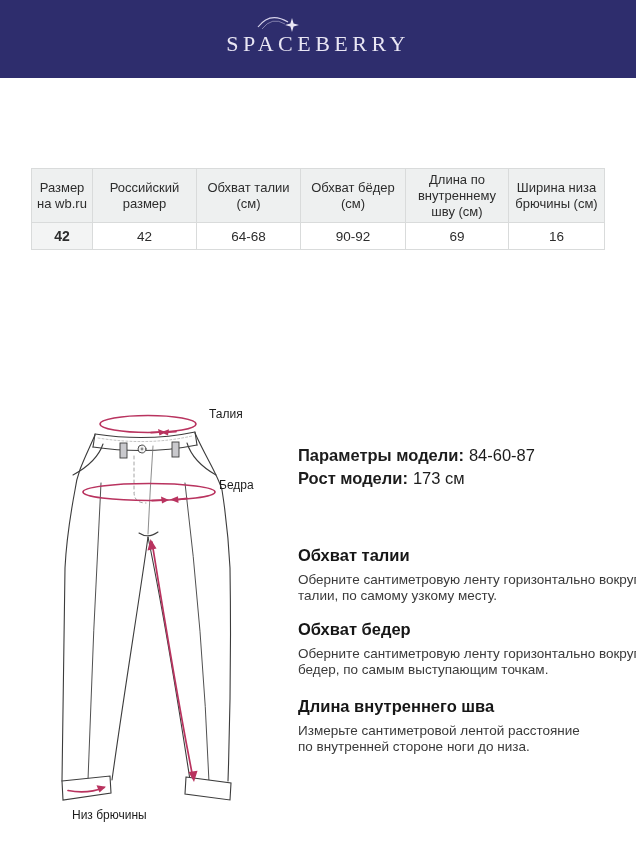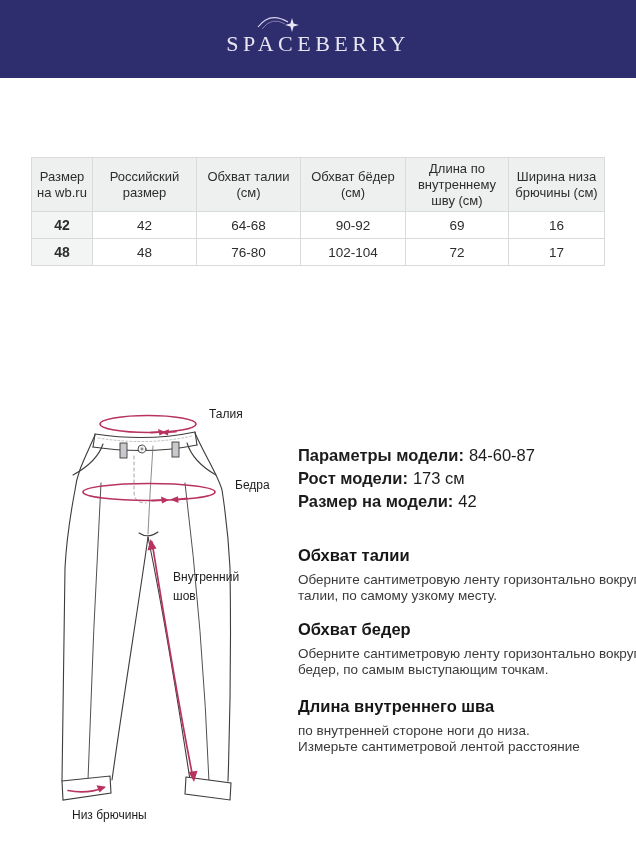--- a/index.html
+++ b/index.html
@@ -17,41 +17,41 @@
   .brand-logo{position:relative;display:flex;align-items:center;text-align:right;}
   .brand-name{
     font-family:"Liberation Serif", serif;
     font-size:22px;letter-spacing:4.5px;font-weight:400;
     color:#e9e6f4;padding-top:10px;
   }
   .star-icon{position:absolute;left:28px;top:-14px;pointer-events:none;}
 
   
   .size-table{
-    position:absolute;left:31px;top:157px;width:573px;
+    position:absolute;left:31px;top:168px;width:573px;
     border-collapse:collapse;table-layout:fixed;
   }
   .size-table th,.size-table td{
     border:1px solid #d9dbdb;text-align:center;vertical-align:middle;
     color:#2d2d2d;padding:2px 3px;box-sizing:border-box;
   }
   .size-table thead th{
     background:#eef0f0;font-weight:400;font-size:13px;line-height:16px;height:54px;
   }
   .size-table tbody td{background:#ffffff;font-size:13.5px;height:27px;}
   .size-table tbody td.size-col{background:#f3f4f4;font-weight:700;font-size:14px;}
 
   
   .diagram{position:absolute;left:35px;top:390px;width:240px;height:450px;}
   .diagram svg{position:absolute;left:0;top:0;}
   .dg-label{
     position:absolute;font-size:12px;font-weight:500;color:#1d1d1d;white-space:nowrap;
   }
   .dg-waist{left:174px;top:17px;}
-  .dg-hips{left:200px;top:88px;text-align:right;}
+  .dg-hips{left:184px;top:88px;text-align:right;}
   .dg-inseam{left:138px;top:178px;line-height:19px;}
   .dg-hem{left:37px;top:418px;}
 
   
   .info{position:absolute;left:298px;top:444px;width:320px;}
   .model-params{position:absolute;left:0;top:0;}
   .model-line{font-size:16.5px;line-height:23px;white-space:nowrap;color:#1c1c1c;}
   .model-line .lbl{font-weight:700;margin-right:5px;}
   .m-section{position:absolute;left:0;}
   .sec-1{top:102px;} .sec-2{top:176px;} .sec-3{top:253px;}
@@ -99,28 +99,20 @@
     </thead>
     <tbody>
       <tr>
         <td class="size-col">42</td>
         <td>42</td>
         <td>64-68</td>
         <td>90-92</td>
         <td>69</td>
         <td>16</td>
       </tr>
-      <tr>
-        <td class="size-col">48</td>
-        <td>48</td>
-        <td>76-80</td>
-        <td>102-104</td>
-        <td>72</td>
-        <td>17</td>
-      </tr>
     </tbody>
   </table>
 
   <div class="diagram">
     <svg width="240" height="450" viewBox="0 0 240 450">
       <g fill="none" stroke="#3c3c3c" stroke-width="1.1" stroke-linecap="round">
 
         <path d="M60,44 Q113,52 160,42"></path>
         <path d="M58,57 Q113,65 162,55"></path>
         <path d="M60,44 L58,57"></path>
@@ -174,52 +166,45 @@
         <path d="M135,109.5 L143,106.3 L143.5,113 Z"></path>
 
         <path d="M115.5,149 L112.5,160.5 L121.5,158.5 Z"></path>
         <path d="M159,392 L153.5,382 L162.5,380.8 Z"></path>
 
         <path d="M71,396.8 L61.5,395.2 L64.5,402.6 Z"></path>
       </g>
     </svg>
     <div class="dg-label dg-waist">Талия</div>
     <div class="dg-label dg-hips">Бедра</div>
-    <div class="dg-label dg-inseam">
-      <div>Внутренний</div>
-      <div>шов</div>
-    </div>
     <div class="dg-label dg-hem">Низ брючины</div>
   </div>
 
   <div class="info">
     <div class="model-params">
       <div class="model-line">
         <span class="lbl">Параметры модели:</span><span class="val">84-60-87</span>
       </div>
       <div class="model-line">
         <span class="lbl">Рост модели:</span><span class="val">173 см</span>
       </div>
-      <div class="model-line">
-        <span class="lbl">Размер на модели:</span><span class="val">42</span>
-      </div>
     </div>
 
     <section class="m-section sec-1">
       <h3>Обхват талии</h3>
       <div class="desc-line">Оберните сантиметровую ленту горизонтально вокруг</div>
       <div class="desc-line">талии, по самому узкому месту.</div>
     </section>
 
     <section class="m-section sec-2">
       <h3>Обхват бедер</h3>
       <div class="desc-line">Оберните сантиметровую ленту горизонтально вокруг</div>
       <div class="desc-line">бедер, по самым выступающим точкам.</div>
     </section>
 
     <section class="m-section sec-3">
       <h3>Длина внутреннего шва</h3>
+      <div class="desc-line">Измерьте сантиметровой лентой расстояние</div>
       <div class="desc-line">по внутренней стороне ноги до низа.</div>
-      <div class="desc-line">Измерьте сантиметровой лентой расстояние</div>
     </section>
   </div>
 
 </div>
 
 </body></html>

